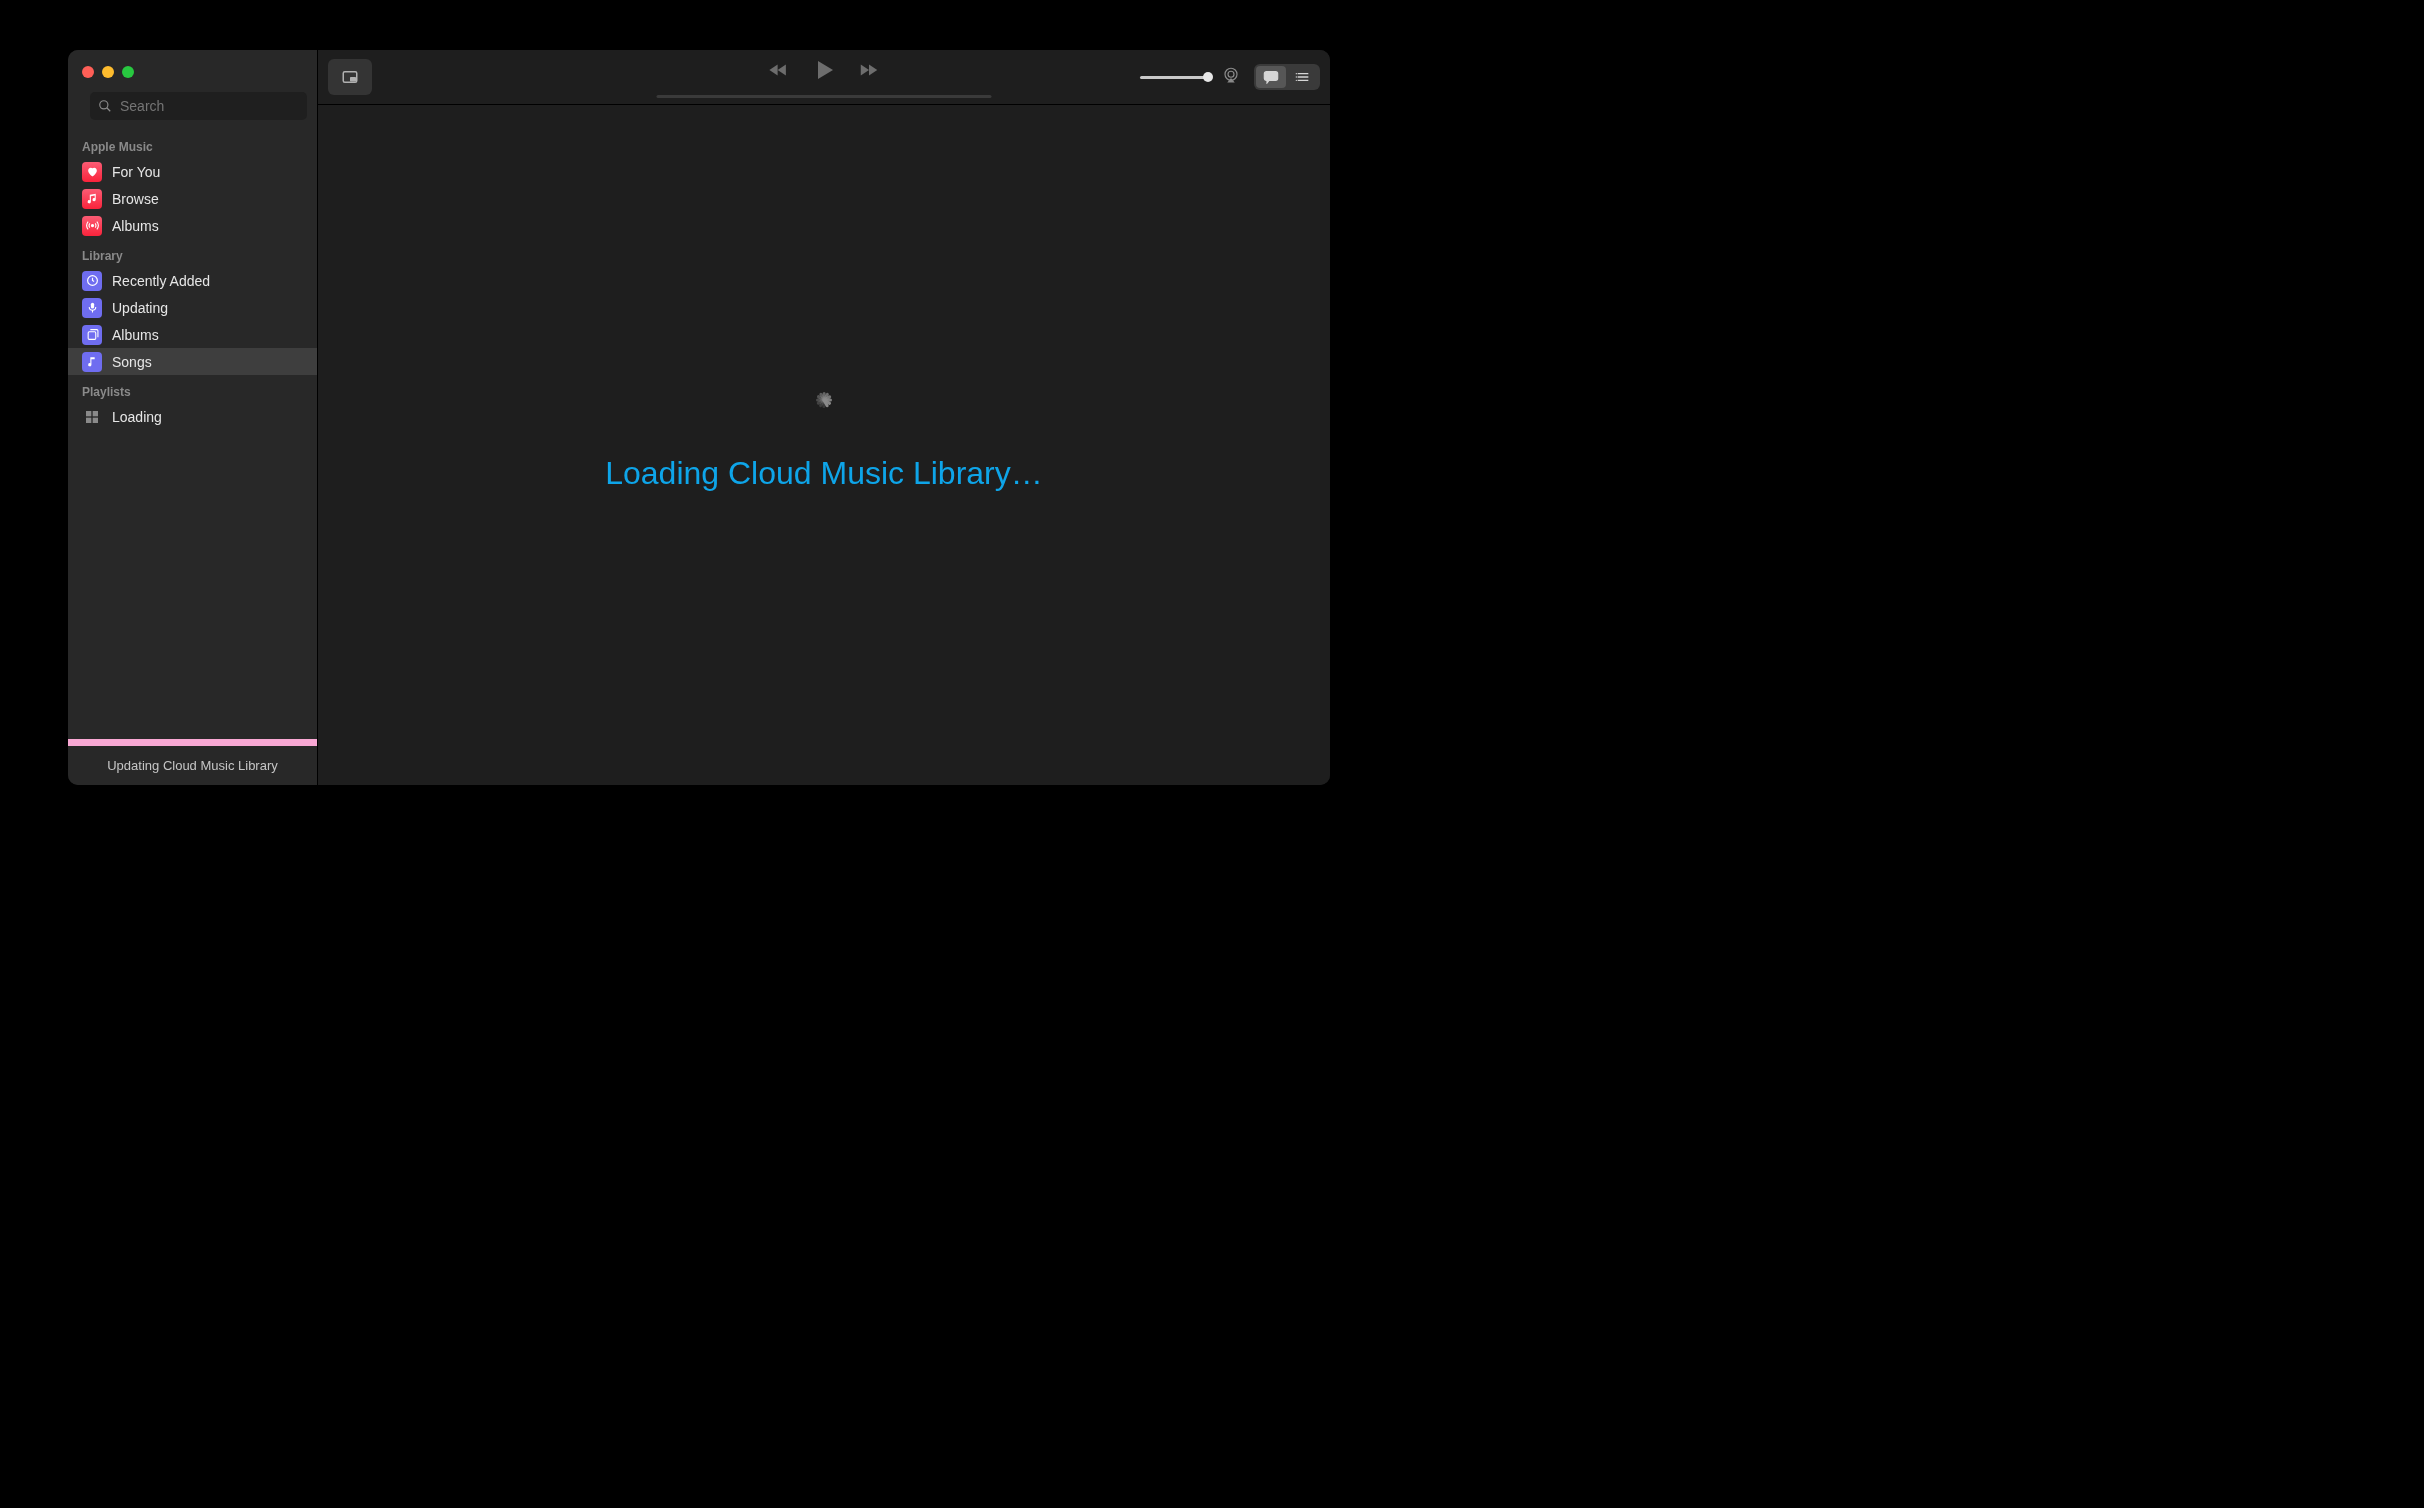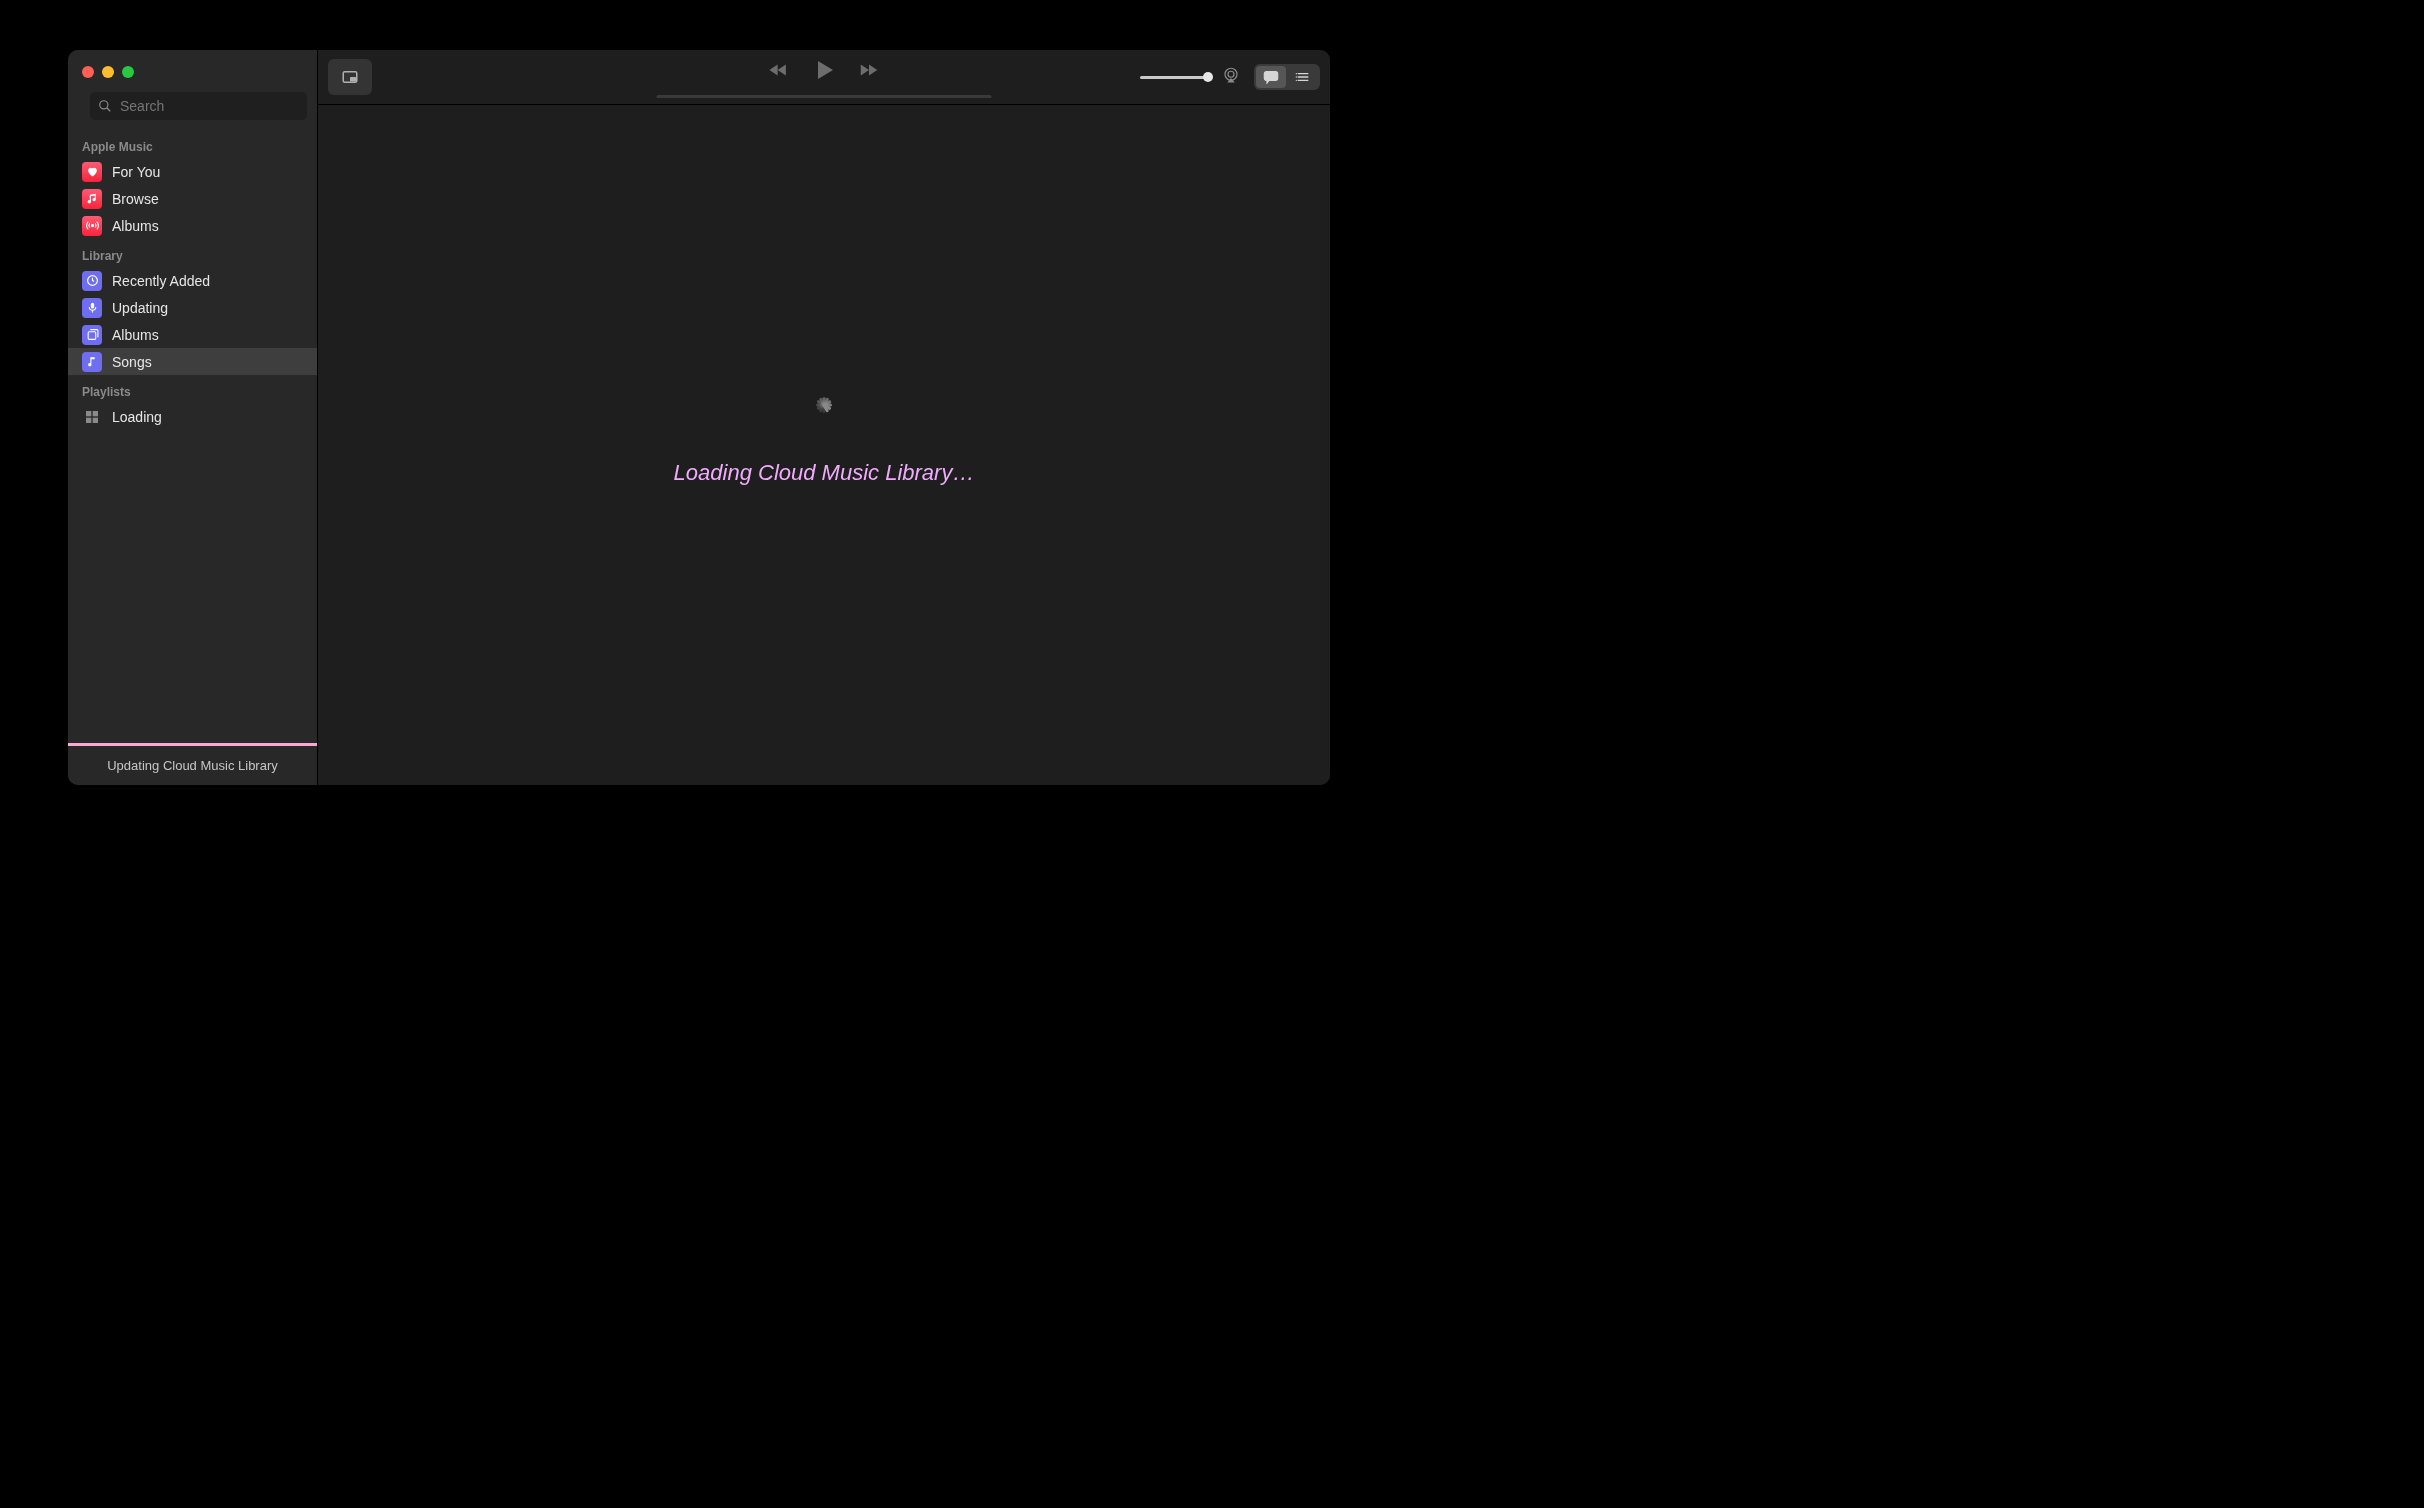--- a/index.html
+++ b/index.html
@@ -93,21 +93,21 @@
   }
   .gradient-pink { background: linear-gradient(180deg,#fb5c74,#fa233b); }
   .solid-purple  { background: #6f6df0; }
   .plain-icon    { background: transparent; color:#8a8a8a; width:20px; height:20px; }
 
   .nav-icon svg { width: 13px; height: 13px; }
   .nav-icon.plain-icon svg { width:16px; height:16px; }
 
   .sidebar-footer {
     margin-top: auto;
-    border-top: 3px solid #f9a8d4;
+    border-top: 7px solid #f9a8d4;
     color: #c5c5c5;
     font-size: 13px;
     text-align: center;
     padding: 12px 16px;
   }
 
   
   .main {
     flex: 1;
     display: flex;
@@ -199,24 +199,23 @@
   }
   .spinner div {
     position:absolute;
     left:50%; top:50%;
     width:3.2px; height:9px;
     background:#8a8a8a;
     border-radius:2px;
     transform-origin: center -6px;
   }
   .loading-text {
-    color:#f0abfc;
-    font-size:22px;
+    color:#0ea5e9;
+    font-size:32px;
     font-weight:400;
-    font-style:italic;
   }
 </style>
 </head>
 <body>
 
 <div class="app-window">
 
   <aside class="sidebar">
     <div class="traffic-lights">
       <div class="traffic-light tl-red"></div>

